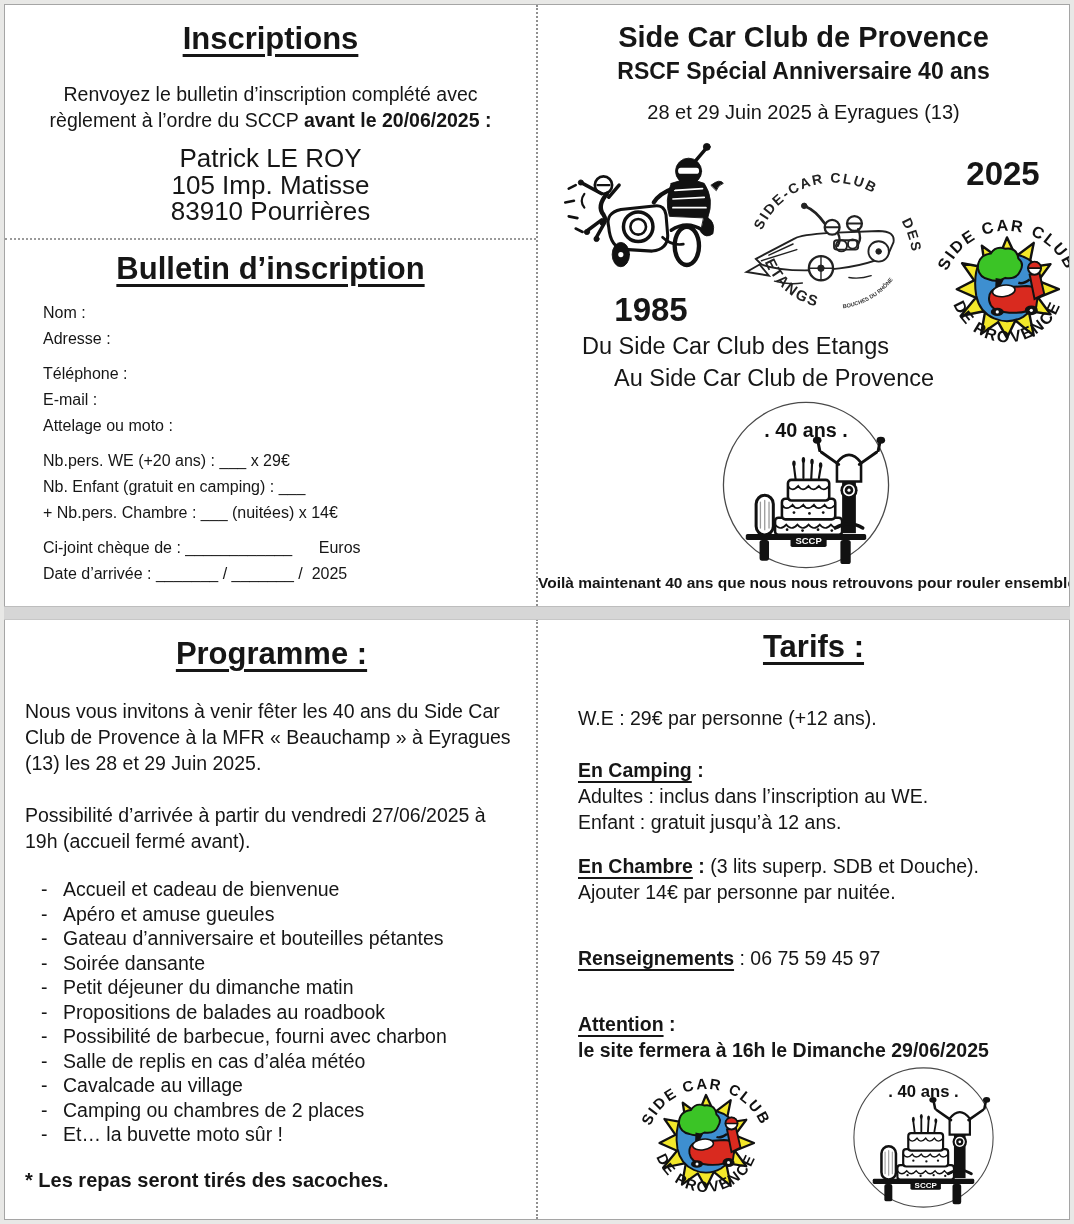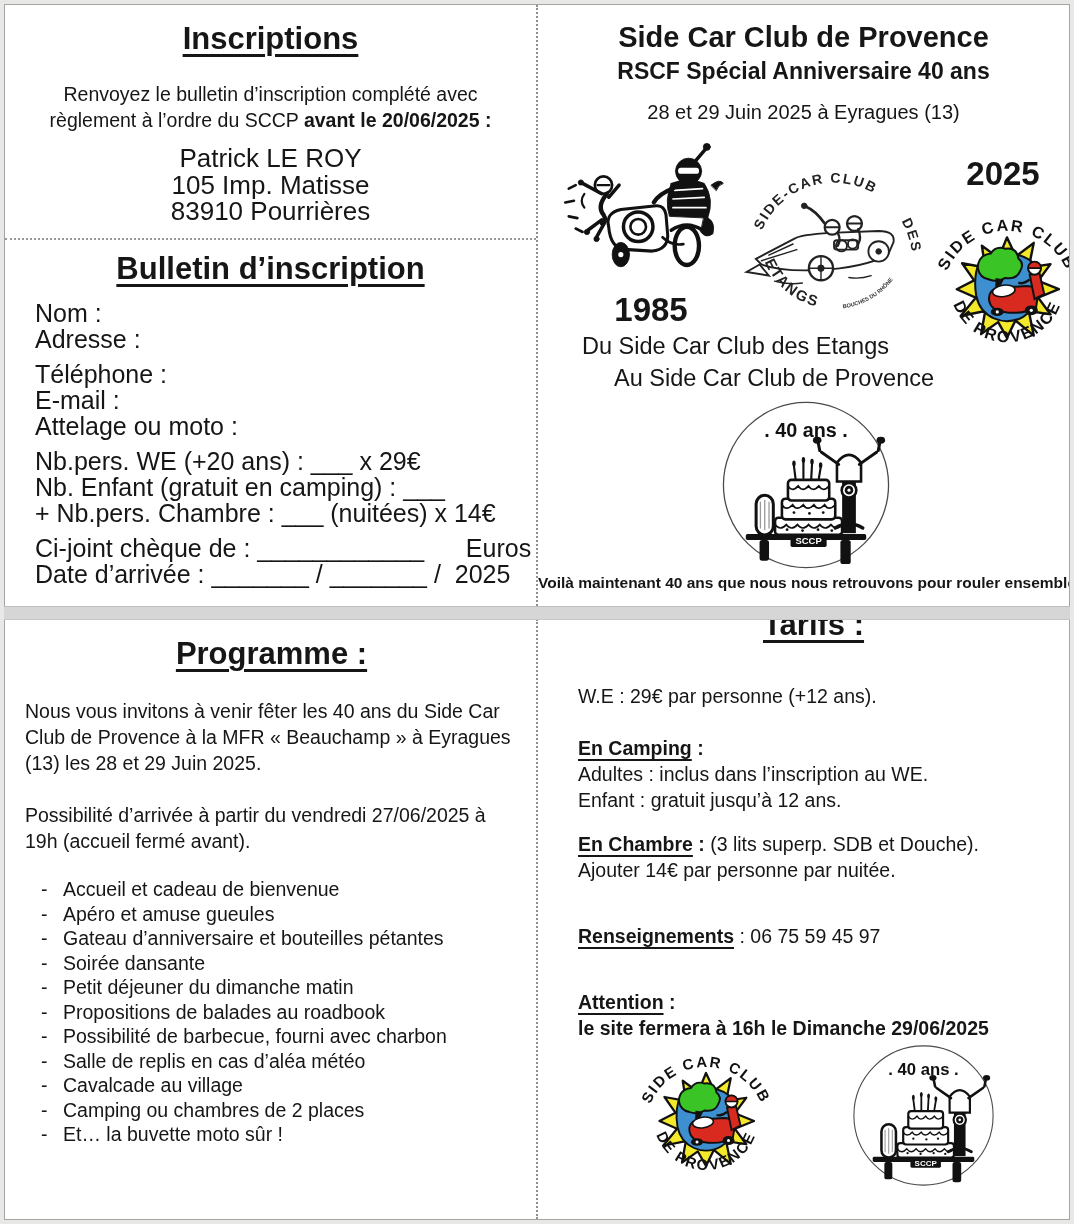--- a/index.html
+++ b/index.html
@@ -12,38 +12,38 @@
     background:#ffffff;border:1px solid #a5a5a5;}
   .band{position:absolute;left:-1px;right:-1px;top:601px;height:12px;
     background:#d6d6d6;border-top:1px solid #bdbdbd;border-bottom:1px solid #c7c7c7;z-index:3;}
   .vdiv{position:absolute;left:531px;width:0;border-left:2px dotted #8f8f8f;z-index:2;}
   .vdiv.top{top:0;height:601px}
   .vdiv.bot{top:614px;bottom:0}
   .cell{position:absolute;overflow:hidden;}
   .cell-tl{left:0;top:0;width:531px;height:601px}
   .cell-tr{left:533px;top:0;width:531px;height:601px}
   .cell-bl{left:0;top:614px;width:531px;height:600px}
-  .cell-br{left:533px;top:586px;width:531px;height:600px}
+  .cell-br{left:533px;top:608px;width:531px;height:600px}
 
   .sec-title{font-size:31px;font-weight:bold;text-align:center;
     text-decoration:underline;text-decoration-thickness:2.5px;text-underline-offset:5px;}
   .txt{font-size:19.5px;line-height:26px;}
   .nw{white-space:nowrap;}
   .ctr{text-align:center;}
   .b{font-weight:bold;}
   .u{text-decoration:underline;text-decoration-thickness:2px;text-underline-offset:4px;}
   .pre{white-space:pre-wrap;}
 
   
   .tl-title{margin-top:16px;}
   .tl-intro{margin-top:24px;font-size:19.5px;line-height:26px;}
   .tl-address{margin-top:12px;font-size:26px;line-height:26.5px;text-align:center;}
   .dotsep{border-top:2px dotted #9a9a9a;margin-top:13px;}
   .tl-title2{margin-top:11px;}
-  .form{margin-top:13px;padding-left:30px;font-size:25px;line-height:26px;}
+  .form{margin-top:13px;padding-left:38px;font-size:16px;line-height:26px;}
   .form .gap{margin-top:9px;}
 
   
   .cell-tr .abs{position:absolute;}
   .tr-title{margin-top:16px;font-size:29px;font-weight:bold;text-align:center;}
   .tr-sub{margin-top:4px;font-size:23px;font-weight:bold;text-align:center;}
   .tr-date{margin-top:16px;font-size:20px;text-align:center;}
   .yearlbl{font-size:33px;font-weight:bold;text-align:center;}
   .duau{font-size:23.5px;white-space:nowrap;}
   .voila{font-size:15.5px;font-weight:bold;text-align:center;white-space:nowrap;}
@@ -329,20 +329,21 @@
           </div>
         <div class="li">
             <span class="dash">-</span>
             <span>Camping ou chambres de 2 places</span>
           </div>
         <div class="li">
             <span class="dash">-</span>
             <span>Et… la buvette moto sûr !</span>
           </div>
       </div>
+      <div class="note">* Les repas seront tirés des sacoches.</div>
     </div>
   </div>
 
   <div class="cell cell-br">
     <div class="br-inner">
       <div class="sec-title br-title">Tarifs :</div>
       <div class="we-line txt nw">W.E : 29€ par personne (+12 ans).</div>
 
       <div class="blk-camping txt">
         <div class="nw"><span class="b u">En Camping</span><span class="b"> :</span></div>

